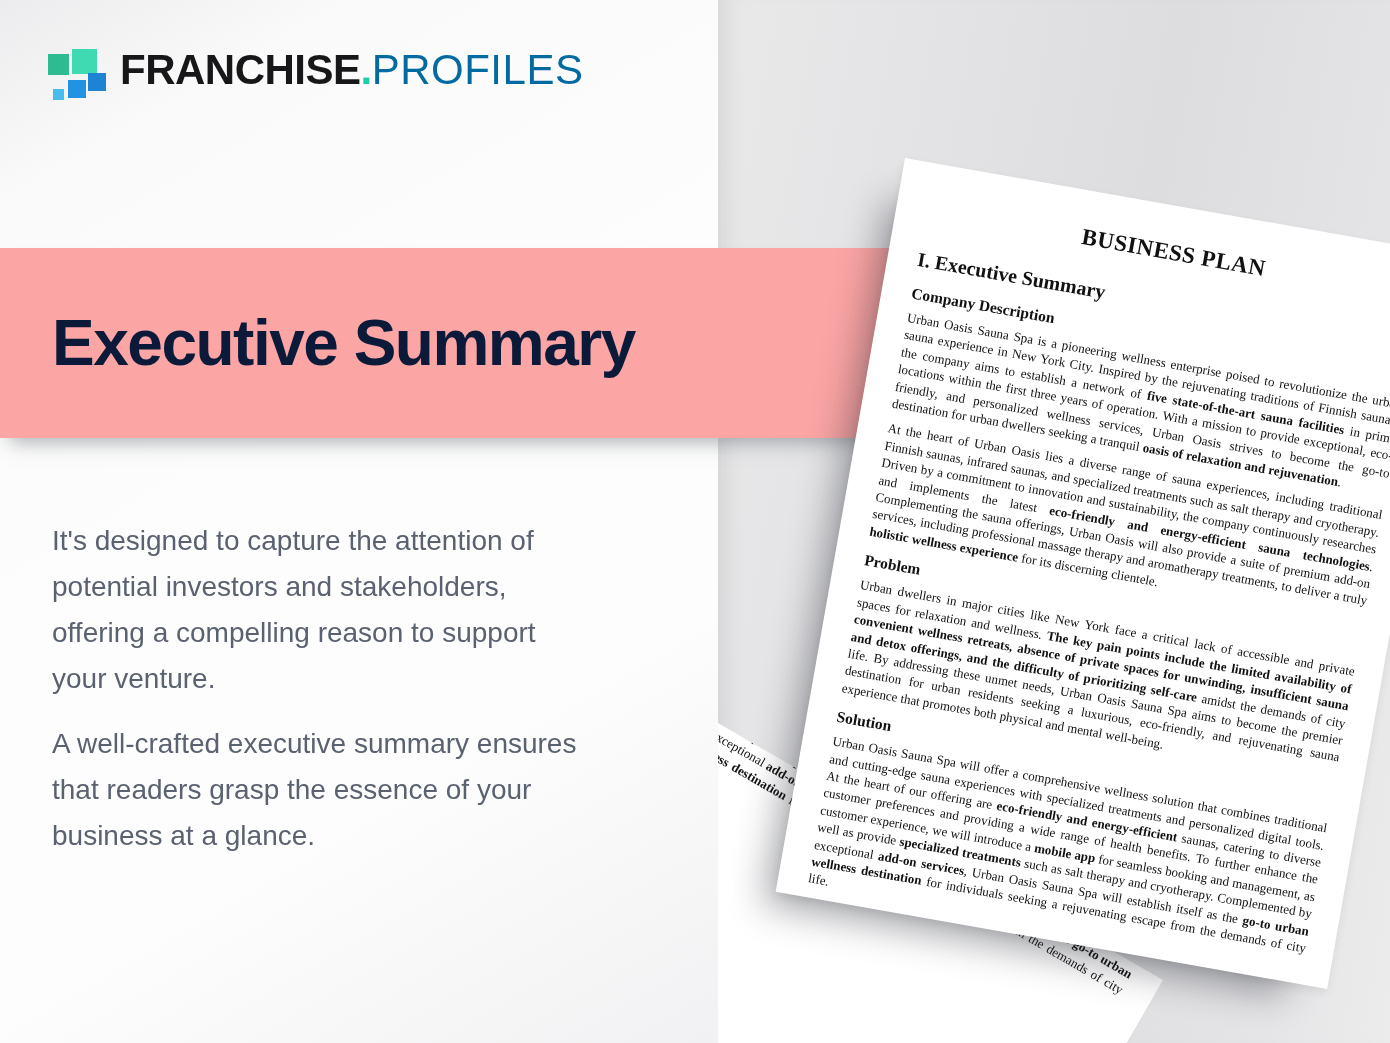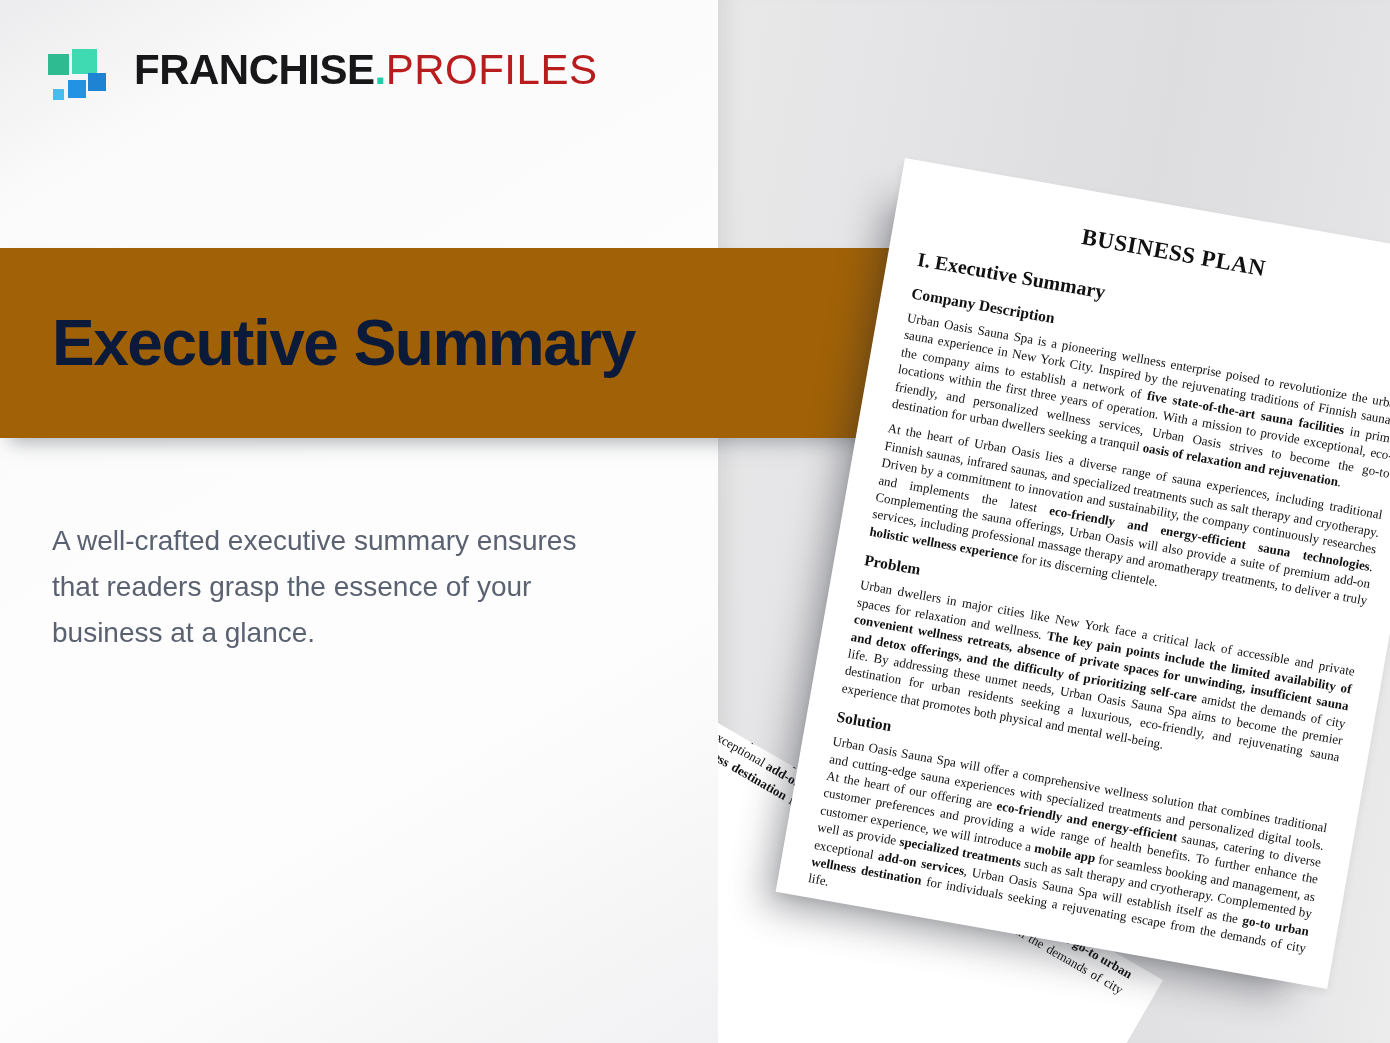--- a/index.html
+++ b/index.html
@@ -23,27 +23,27 @@
   .logo .sq{position:absolute;}
   .sq-green {left:48px;top:54px;width:21px;height:21px;background:#2EBB92;}
   .sq-mint  {left:72px;top:49px;width:25px;height:25px;background:#3FD9B2;}
   .sq-blue-r{left:88px;top:73px;width:18px;height:18px;background:#1F83D4;}
   .sq-blue-m{left:68px;top:80px;width:18px;height:18px;background:#2293E2;}
   .sq-sky   {left:53px;top:89px;width:11px;height:11px;background:#45BEEF;}
   .logo-text{
     position:absolute;left:120px;top:48px;font-size:42px;line-height:44px;
     color:#17171a;letter-spacing:-0.5px;white-space:nowrap;
   }
-  .logo-text .bold{font-weight:700;margin-left:14px;}
+  .logo-text .bold{font-weight:700;}
   .logo-text .dot{font-weight:700;color:#1ECDA9;}
-  .logo-text .light{font-weight:400;color:#b91c1c;letter-spacing:0.5px;}
+  .logo-text .light{font-weight:400;color:#0369a1;letter-spacing:0.5px;}
   
   .banner{
     position:absolute;left:0;top:248px;width:1113px;height:190px;
-    background:#a16207;z-index:1;
+    background:#fca5a5;z-index:1;
     box-shadow:0 14px 18px -10px rgba(90,95,105,0.50);
     display:flex;align-items:center;
   }
   .banner h1{
     margin:0 0 0 52px;font-size:64px;font-weight:700;letter-spacing:-1.5px;
     color:#0C1A3A;white-space:nowrap;
   }
   
   .intro{
     position:absolute;left:52px;top:518px;width:630px;
@@ -98,20 +98,24 @@
   <div class="sq sq-blue-m"></div>
   <div class="sq sq-sky"></div>
   <div class="logo-text"><span class="bold">FRANCHISE</span><span class="dot">.</span><span class="light">PROFILES</span></div>
 </div>
 
 <div class="banner">
   <h1>Executive Summary</h1>
 </div>
 
 <div class="intro">
+  <p>It's designed to capture the attention of
+potential investors and stakeholders,
+offering a compelling reason to support
+your venture.</p>
   <p>A well-crafted executive summary ensures
 that readers grasp the essence of your
 business at a glance.</p>
 </div>
 
 <div class="papers">
   <div class="sheet sheet-back">
     <div class="back-content">Urban Oasis Sauna Spa will offer a comprehensive wellness solution that combines traditional and cutting-edge sauna experiences with specialized treatments and personalized digital tools. At the heart of our offering are <b>eco-friendly and energy-efficient</b> saunas, catering to diverse customer preferences and providing a wide range of health benefits. To further enhance the customer experience, we will introduce a <b>mobile app</b> for seamless booking and management, as well as provide <b>specialized treatments</b> such as salt therapy and cryotherapy. Complemented by exceptional <b>add-on services</b>, Urban Oasis Sauna Spa will establish itself as the <b>go-to urban wellness destination</b> for individuals seeking a rejuvenating escape from the demands of city life.</div>
   </div>
   <div class="sheet sheet-front">

